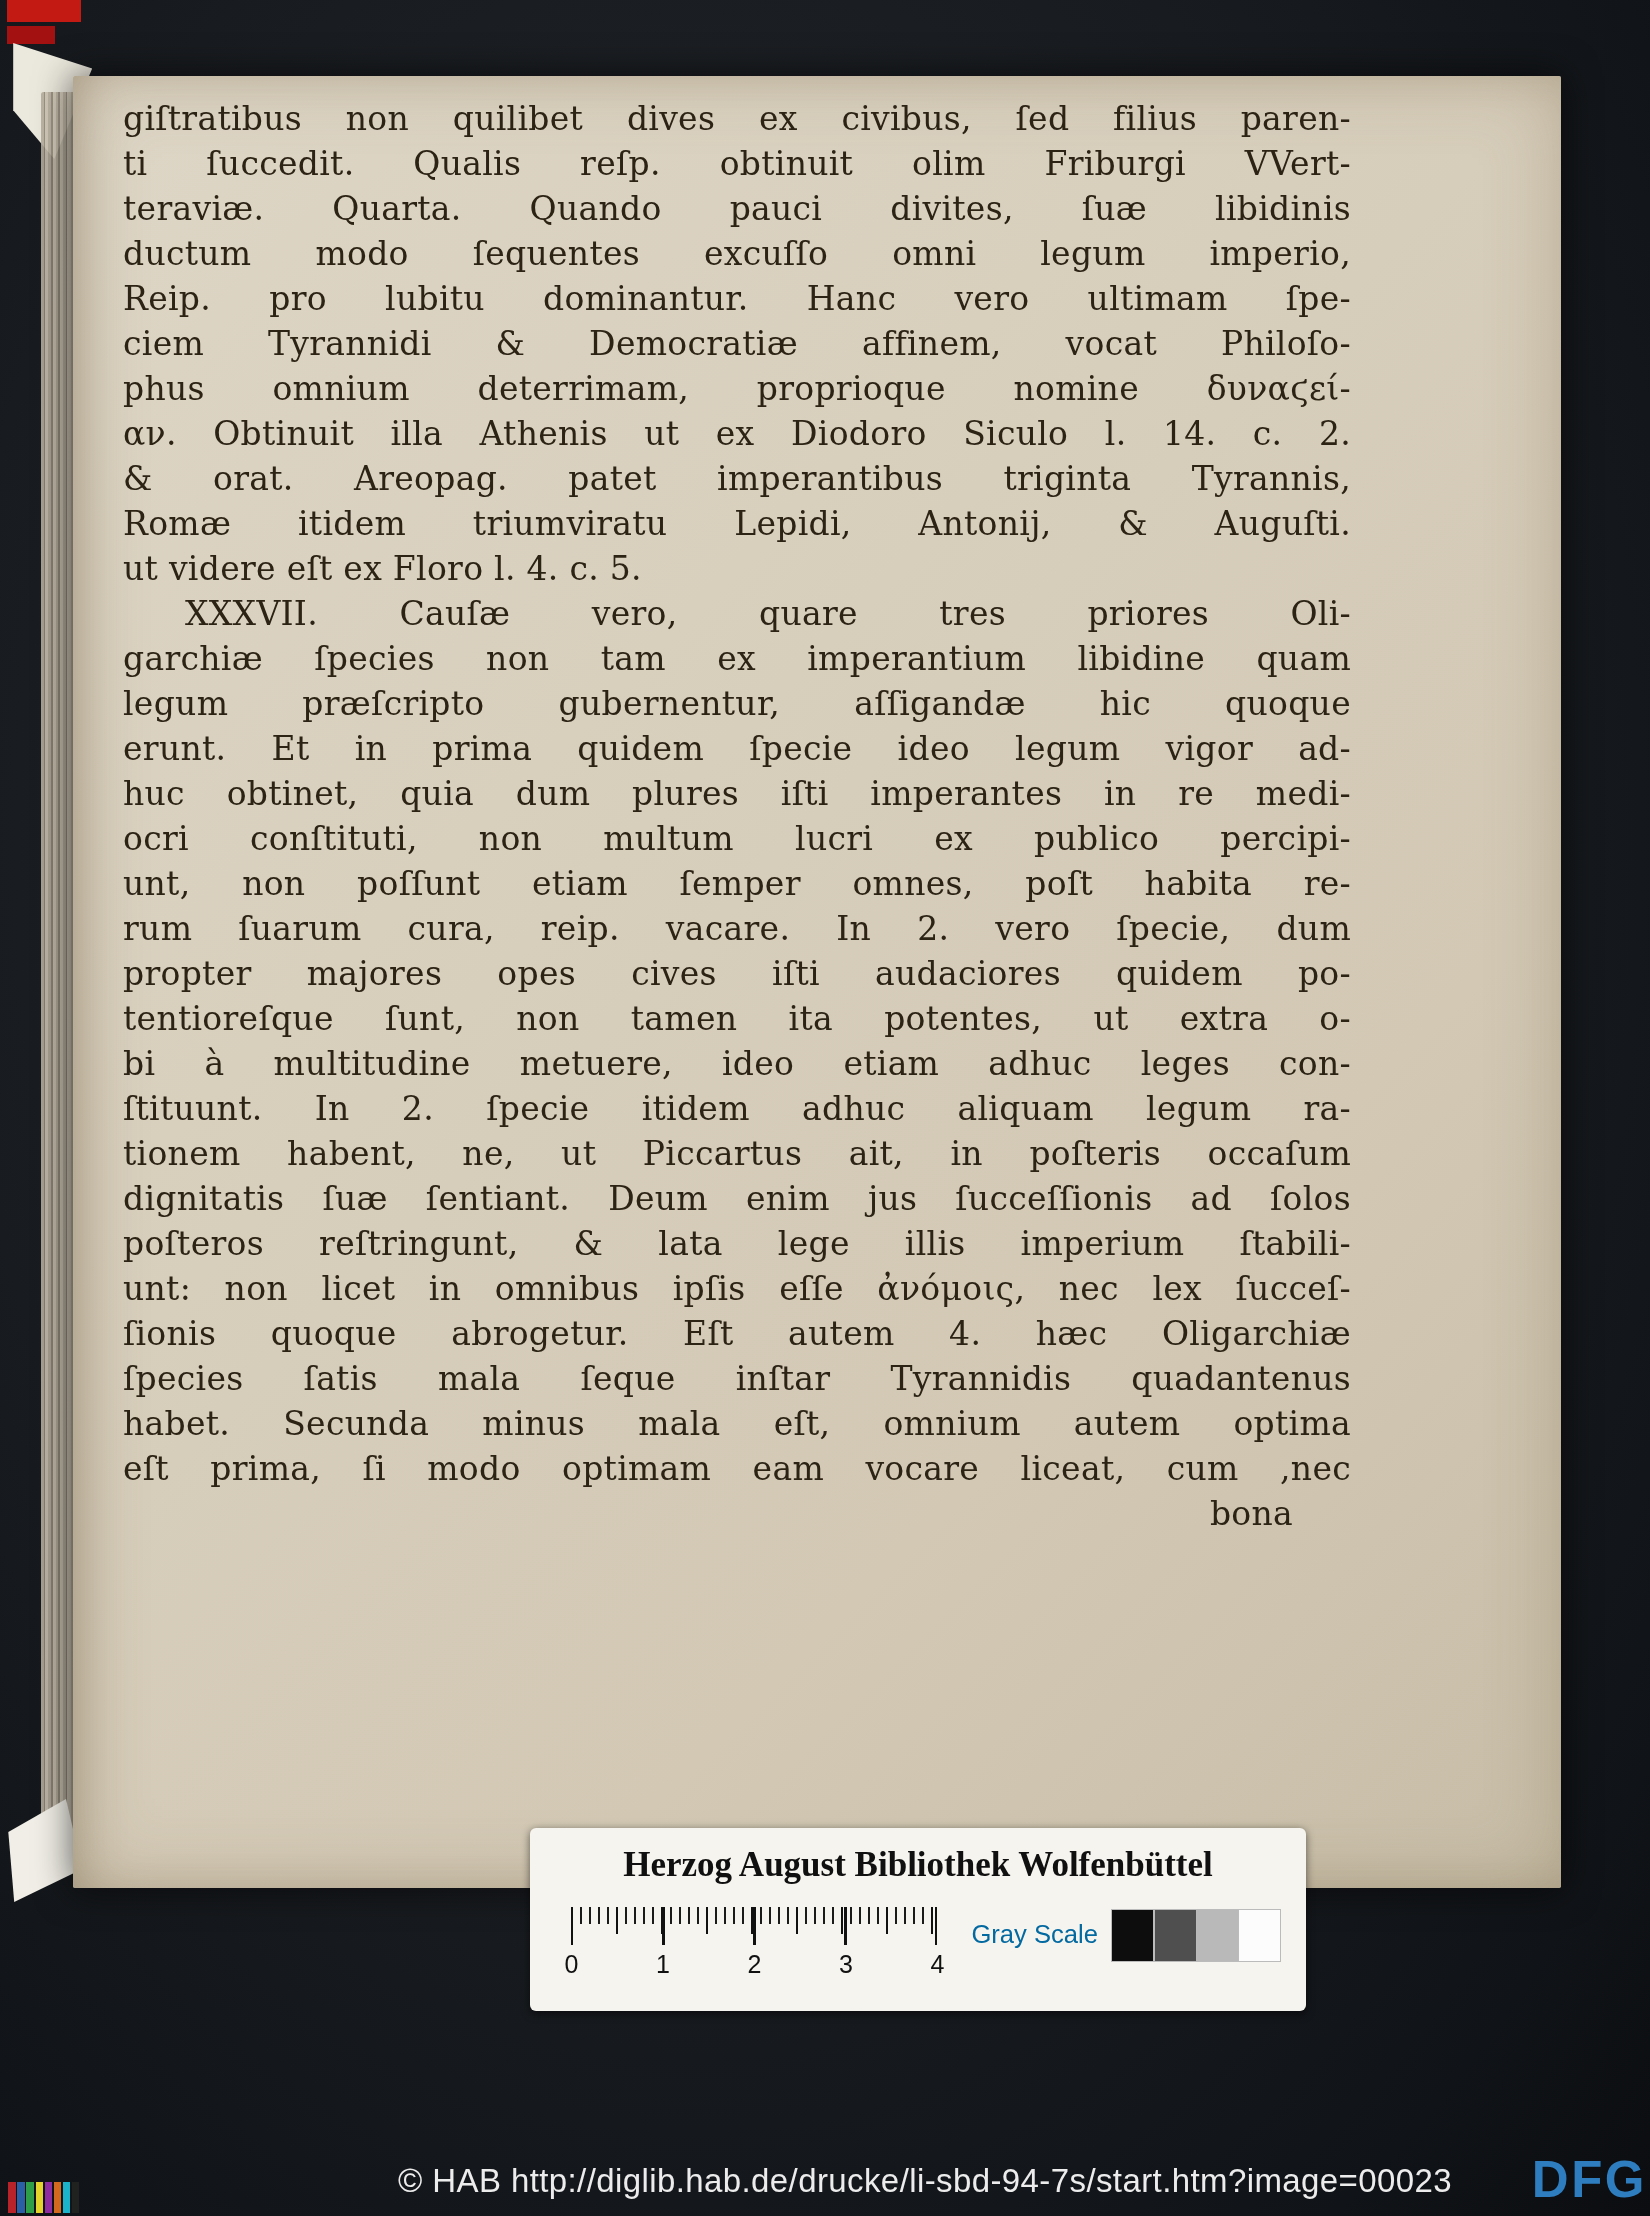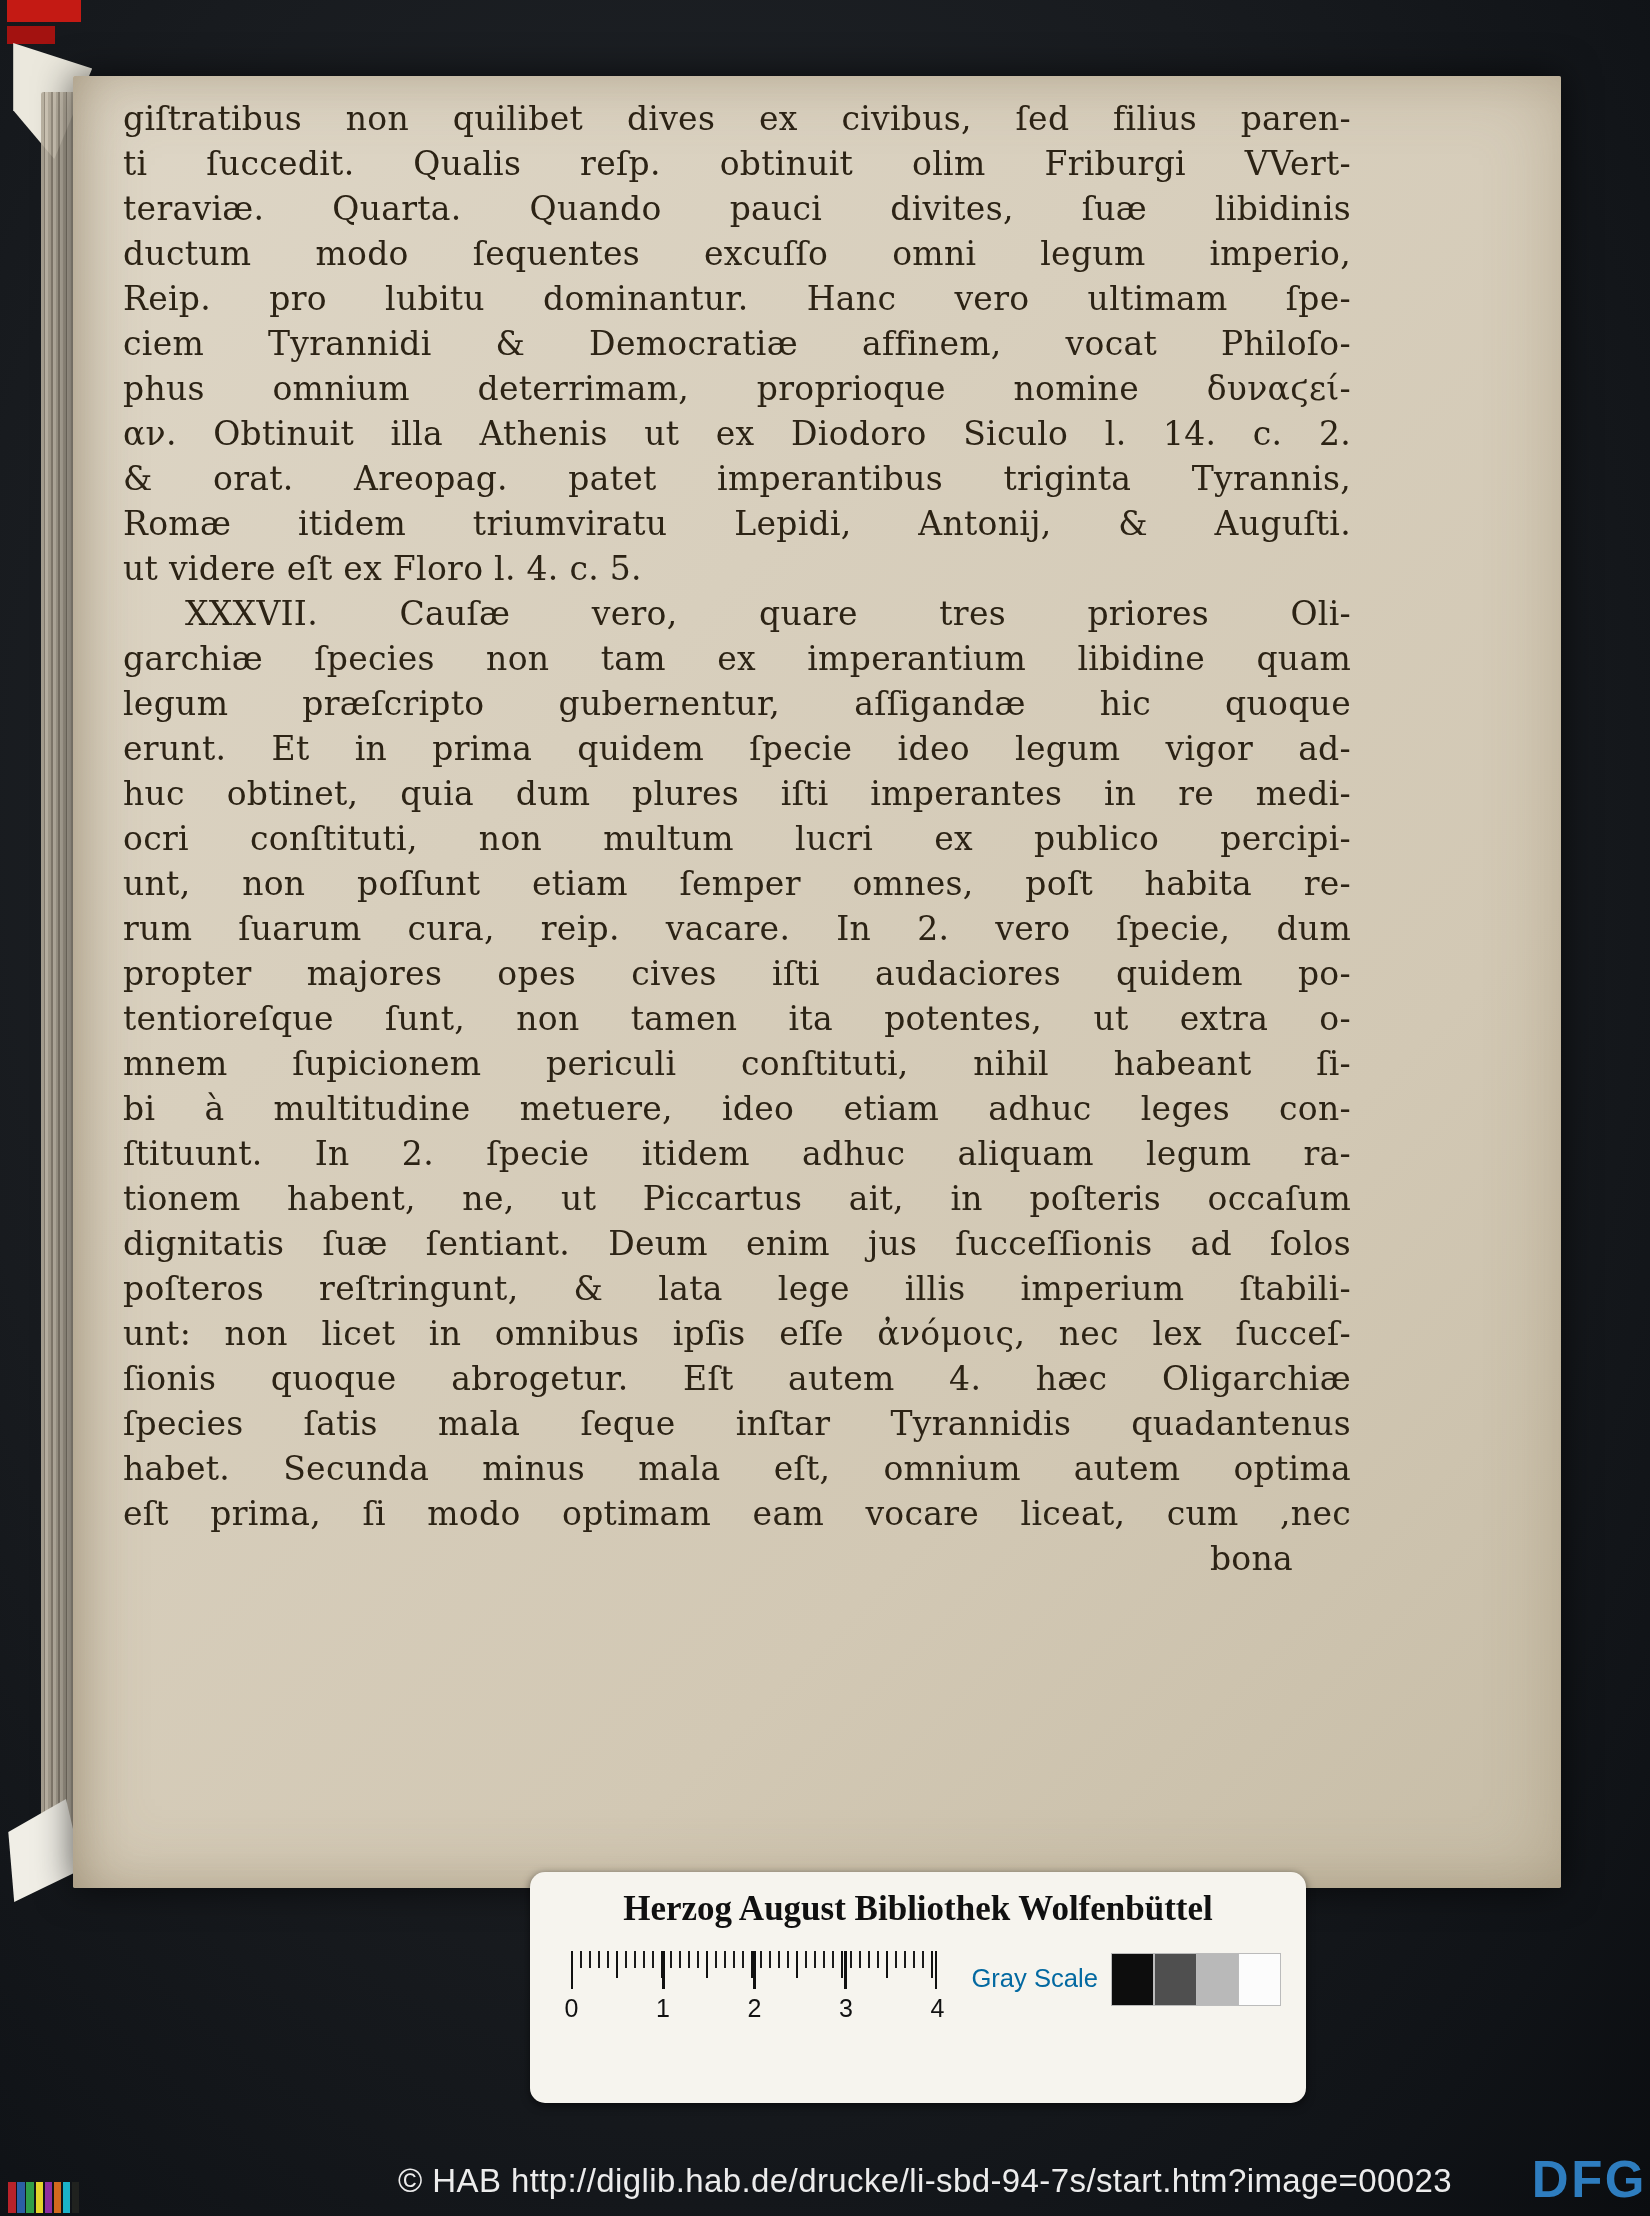--- a/index.html
+++ b/index.html
@@ -36,22 +36,22 @@
   .page-text{
     position:absolute;left:50px;top:20px;width:1228px;
     font-size:33px;line-height:45px;letter-spacing:0.3px;color:#2c2315;
   }
   .line{text-align:justify;}
   .jl{text-align-last:justify;}
   .indent{text-indent:62px;}
   .catchword{text-align:right;padding-right:58px;}
   
   .label{
-    position:absolute;left:530px;top:1872px;width:776px;height:231px;
-    background:#f6f4ee;border-radius:15px;box-shadow:0 2.5px 8.3px rgba(0,0,0,.55);
+    position:absolute;left:530px;top:1828px;width:776px;height:183px;
+    background:#f6f4ee;border-radius:6px;box-shadow:0 2.5px 8.3px rgba(0,0,0,.55);
   }
   .label-title{
     margin-top:16.5px;text-align:center;
     font-family:"Liberation Serif", serif;font-weight:bold;font-size:35px;color:#101010;
   }
   .ruler{position:absolute;left:41px;top:79px;width:366px;height:79px;}
   .tick{position:absolute;left:0;top:0;width:366px;}
   .tick.cm {height:38px;background:repeating-linear-gradient(to right,#111 0 2.5px,transparent 2.5px 91px);}
   .tick.half{height:27px;background:repeating-linear-gradient(to right,#111 0 2.1px,transparent 2.1px 45px);}
   .tick.mm {height:17.3px;background:repeating-linear-gradient(to right,#1a1a1a 0 1.7px,transparent 1.7px 9px);}
@@ -105,21 +105,20 @@
       <div class="line jl indent">XXXVII.   Cauſæ vero,  quare  tres priores Oli-</div>
       <div class="line jl">garchiæ ſpecies non tam ex imperantium libidine quam</div>
       <div class="line jl">legum præſcripto gubernentur, aſſigandæ hic quoque</div>
       <div class="line jl">erunt.   Et in prima quidem ſpecie ideo legum vigor ad-</div>
       <div class="line jl">huc obtinet, quia dum plures iſti imperantes in re medi-</div>
       <div class="line jl">ocri conſtituti, non multum lucri ex publico percipi-</div>
       <div class="line jl">unt, non poſſunt etiam ſemper omnes, poſt habita re-</div>
       <div class="line jl">rum ſuarum cura, reip. vacare.   In 2. vero ſpecie, dum</div>
       <div class="line jl">propter majores opes cives iſti audaciores quidem po-</div>
       <div class="line jl">tentioreſque ſunt, non tamen ita potentes, ut extra o-</div>
-      <div class="line jl">mnem ſupicionem periculi conſtituti, nihil habeant ſi-</div>
       <div class="line jl">bi à multitudine metuere, ideo etiam adhuc leges con-</div>
       <div class="line jl">ſtituunt.   In 2. ſpecie itidem adhuc aliquam legum ra-</div>
       <div class="line jl">tionem habent, ne, ut Piccartus ait, in poſteris occaſum</div>
       <div class="line jl">dignitatis ſuæ ſentiant. Deum enim jus ſucceſſionis ad ſolos</div>
       <div class="line jl">poſteros reſtringunt, &amp; lata lege illis imperium ſtabili-</div>
       <div class="line jl">unt: non licet in omnibus ipſis eſſe ἀνόμοις, nec lex ſucceſ-</div>
       <div class="line jl">ſionis quoque abrogetur.   Eſt autem 4. hæc Oligarchiæ</div>
       <div class="line jl">ſpecies ſatis mala ſeque inſtar Tyrannidis quadantenus</div>
       <div class="line jl">habet. Secunda minus mala eſt, omnium autem optima</div>
       <div class="line jl">eſt prima, ſi modo optimam eam vocare liceat, cum ,nec</div>

